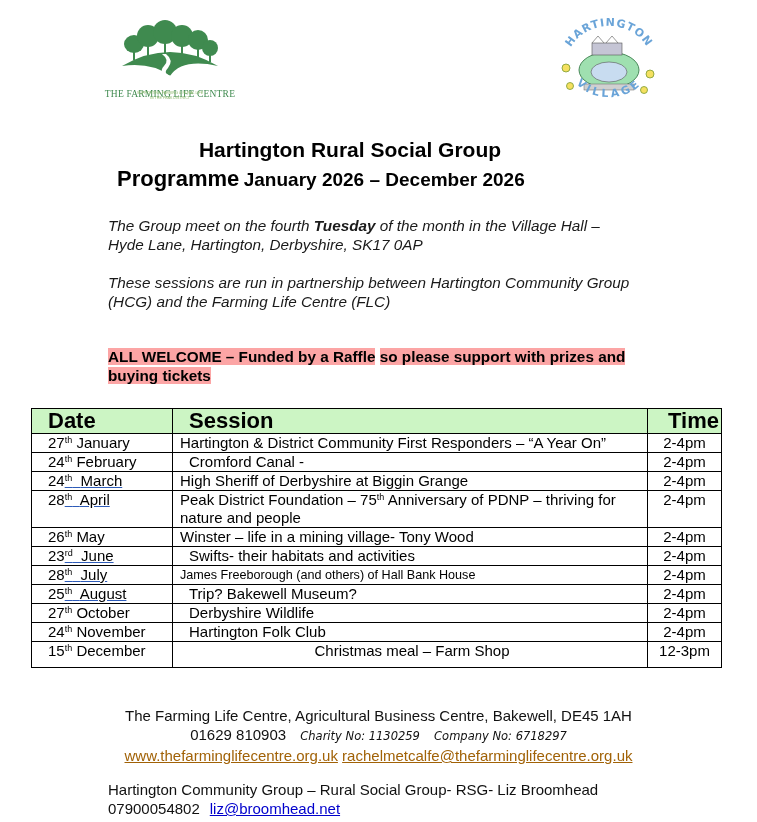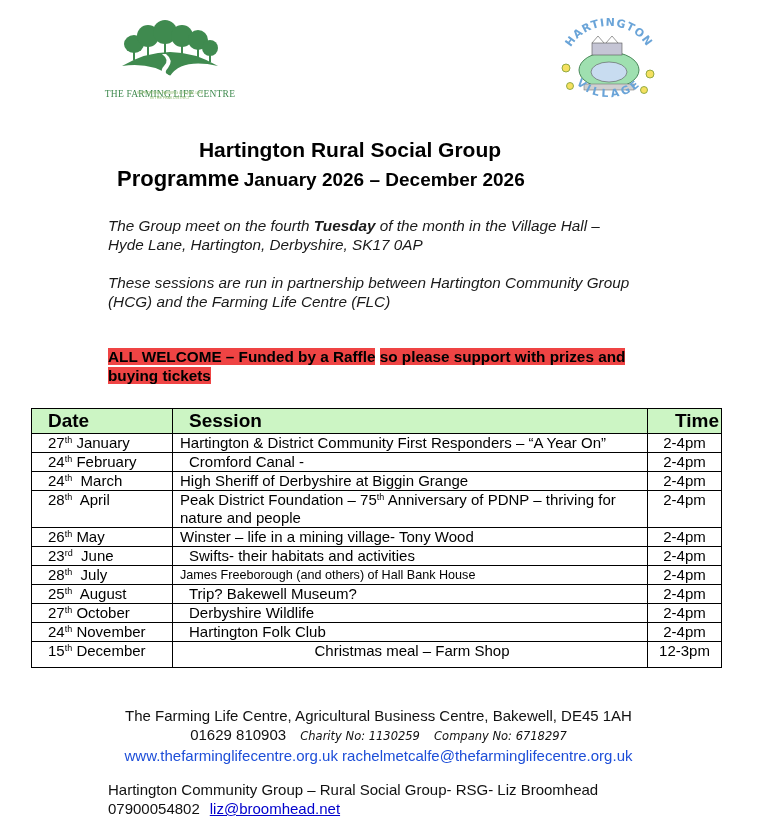--- a/index.html
+++ b/index.html
@@ -39,56 +39,56 @@
       left: 108px; top: 216px; width: 560px;
       font-size: 15.3px; font-style: italic; line-height: 19px; color: #1a1a1a;
     }
     .intro p { margin: 0; }
     .intro .gap { height: 19px; }
     .intro a { color: #0000cc; text-decoration: underline; }
     .welcome {
       left: 108px; top: 347px; width: 560px;
       font-size: 15.3px; font-weight: bold; line-height: 19px;
     }
-    .hl { background: #ef4444; }
+    .hl { background: #fca5a5; }
 
     
     .prog {
       left: 31px; top: 408px; width: 690px;
       border-collapse: collapse; table-layout: fixed;
       font-size: 15px;
     }
     .prog td, .prog th {
       border: 1px solid #000; padding: 0 0 0 8px; vertical-align: top;
       line-height: 18px; white-space: nowrap; overflow: hidden;
     }
     .prog th {
-      background: #ccf5c4; font-size: 19px; font-weight: bold; text-align: left;
+      background: #ccf5c4; font-size: 22px; font-weight: bold; text-align: left;
       height: 24px; line-height: 24px; padding-left: 16px;
     }
     .prog th.time { text-align: right; padding-right: 2px; padding-left: 0; }
     .prog th.sess { padding-left: 16px; }
     .prog td.time { text-align: center; padding: 0; }
     .prog td.date { padding-left: 16px; }
     .prog td.sess { padding-left: 7px; }
     .prog td.sess.indent { padding-left: 16px; }
     .prog td.sess.small { font-size: 12.6px; }
     .prog td.sess.center { text-align: center; padding-left: 4px; }
     .prog td.sess.wrap { white-space: normal; }
     .prog tr.last td { height: 25px; }
     sup { font-size: 9px; line-height: 0; vertical-align: 5px; }
-    .ul { text-decoration-color: #2d5bb8; margin-top: 7px; }
+    .ul { text-decoration: underline; text-decoration-color: #2d5bb8; margin-top: 7px; }
 
     
     .foot1 {
       left: 0; width: 757px; top: 706px; text-align: center;
       font-size: 15px; line-height: 19px; color: #111;
     }
     .foot1 .it { font-style: italic; font-size: 11.5px; margin-left: 10px; font-family: "DejaVu Sans", sans-serif; }
-    .foot1 a { color: #1d4ed8; }
+    .foot1 a { color: #a16207; text-decoration: underline; }
     .foot2 {
       left: 108px; top: 780px; font-size: 15px; line-height: 19px; color: #111;
     }
     .foot2 a { color: #0000cc; text-decoration: underline; margin-left: 10px; }
   </style>
 </head>
 <body>
 
 <div class="abs flc-logo">
   <svg width="96" height="58" viewBox="0 0 96 58">

